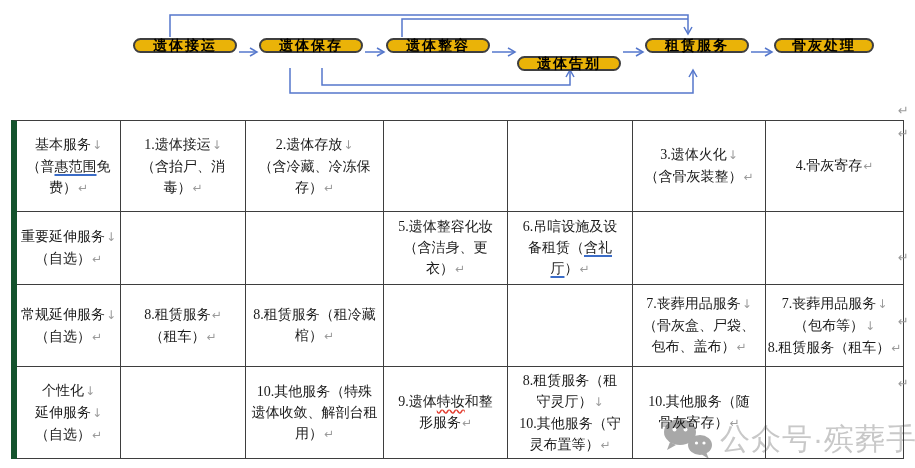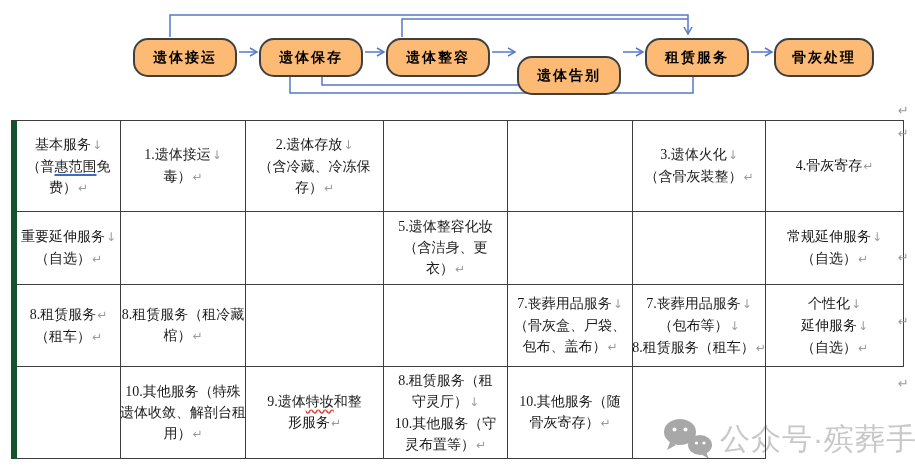--- a/index.html
+++ b/index.html
@@ -1,22 +1,22 @@
 <!DOCTYPE html>
 <html><head>
 <meta charset="utf-8">
 <style>
   html,body{margin:0;padding:0;background:#fff;}
   .page{position:relative;width:915px;height:468px;background:#fff;overflow:hidden;
         font-family:"Liberation Serif","DejaVu Serif",serif;color:#1a1a1a;}
 
   
   .connectors{position:absolute;left:0;top:0;width:915px;height:120px;z-index:3;}
-  .flow-node{position:absolute;top:38px;height:39px;box-sizing:border-box;
-             border:2px solid #3f3f3f;border-radius:15px;background:#fdba74;z-index:4;
+  .flow-node{position:absolute;top:38px;height:15px;box-sizing:border-box;
+             border:2px solid #3f3f3f;border-radius:15px;background:#eab308;z-index:4;
              display:flex;align-items:center;justify-content:center;
              font-family:"Liberation Sans","DejaVu Sans",sans-serif;
              font-size:14px;font-weight:700;letter-spacing:2px;color:#000;}
 
   
   .svc-table{position:absolute;left:11px;top:120px;z-index:2;
              display:grid;
              grid-template-columns:104px 125px 138px 124px 125px 133px 138px;
              grid-template-rows:91px 73px 82px 92px;
              border-top:1px solid #3e3e3e;border-left:6px solid #14532d;}
@@ -76,20 +76,21 @@
     </div>
 
   <div id="svc-table" class="svc-table">
       <div class="cell">
         <div class="line"><span>基本服务</span><span class="mark">↓</span></div>
         <div class="line"><span>（普</span><span class="u-blue">惠范围</span><span>免</span></div>
         <div class="line"><span>费）</span><span class="mark">↵</span></div>
       </div>
       <div class="cell">
         <div class="line"><span>1.遗体接运</span><span class="mark">↓</span></div>
+        <div class="line"><span>（含抬尸、消</span></div>
         <div class="line"><span>毒）</span><span class="mark">↵</span></div>
       </div>
       <div class="cell">
         <div class="line"><span>2.遗体存放</span><span class="mark">↓</span></div>
         <div class="line"><span>（含冷藏、冷冻保</span></div>
         <div class="line"><span>存）</span><span class="mark">↵</span></div>
       </div>
       <div class="cell"></div>
       <div class="cell"></div>
       <div class="cell">
@@ -102,20 +103,25 @@
       <div class="cell">
         <div class="line"><span>重要延伸服务</span><span class="mark">↓</span></div>
         <div class="line"><span>（自选）</span><span class="mark">↵</span></div>
       </div>
       <div class="cell"></div>
       <div class="cell"></div>
       <div class="cell">
         <div class="line"><span>5.遗体整容化妆</span></div>
         <div class="line"><span>（含洁身、更</span></div>
         <div class="line"><span>衣）</span><span class="mark">↵</span></div>
+      </div>
+      <div class="cell">
+        <div class="line"><span>6.吊唁设施及设</span></div>
+        <div class="line"><span>备租赁（</span><span class="u-blue">含礼</span></div>
+        <div class="line"><span class="u-blue">厅</span><span>）</span><span class="mark">↵</span></div>
       </div>
       <div class="cell"></div>
       <div class="cell"></div>
       <div class="cell">
         <div class="line"><span>常规延伸服务</span><span class="mark">↓</span></div>
         <div class="line"><span>（自选）</span><span class="mark">↵</span></div>
       </div>
       <div class="cell">
         <div class="line"><span>8.租赁服务</span><span class="mark">↵</span></div>
         <div class="line"><span>（租车）</span><span class="mark">↵</span></div>

